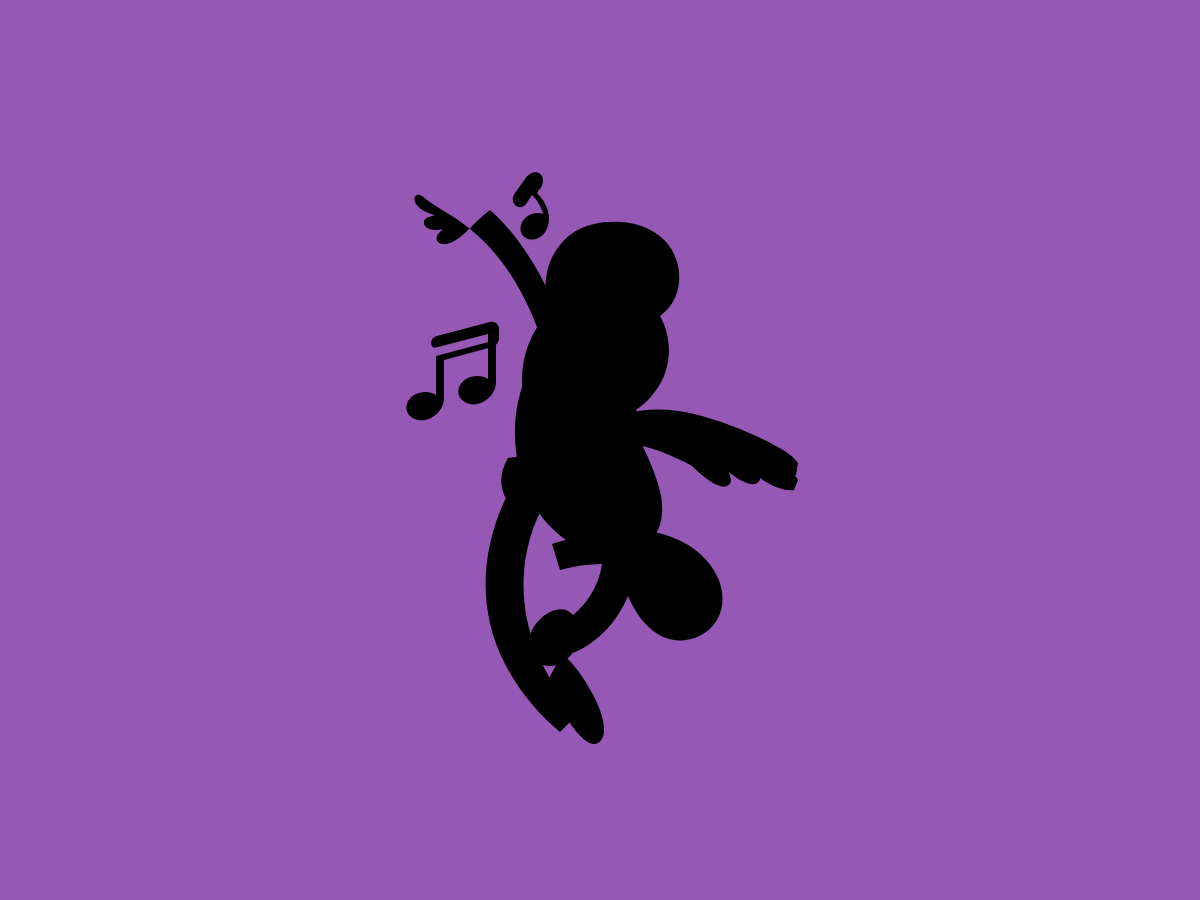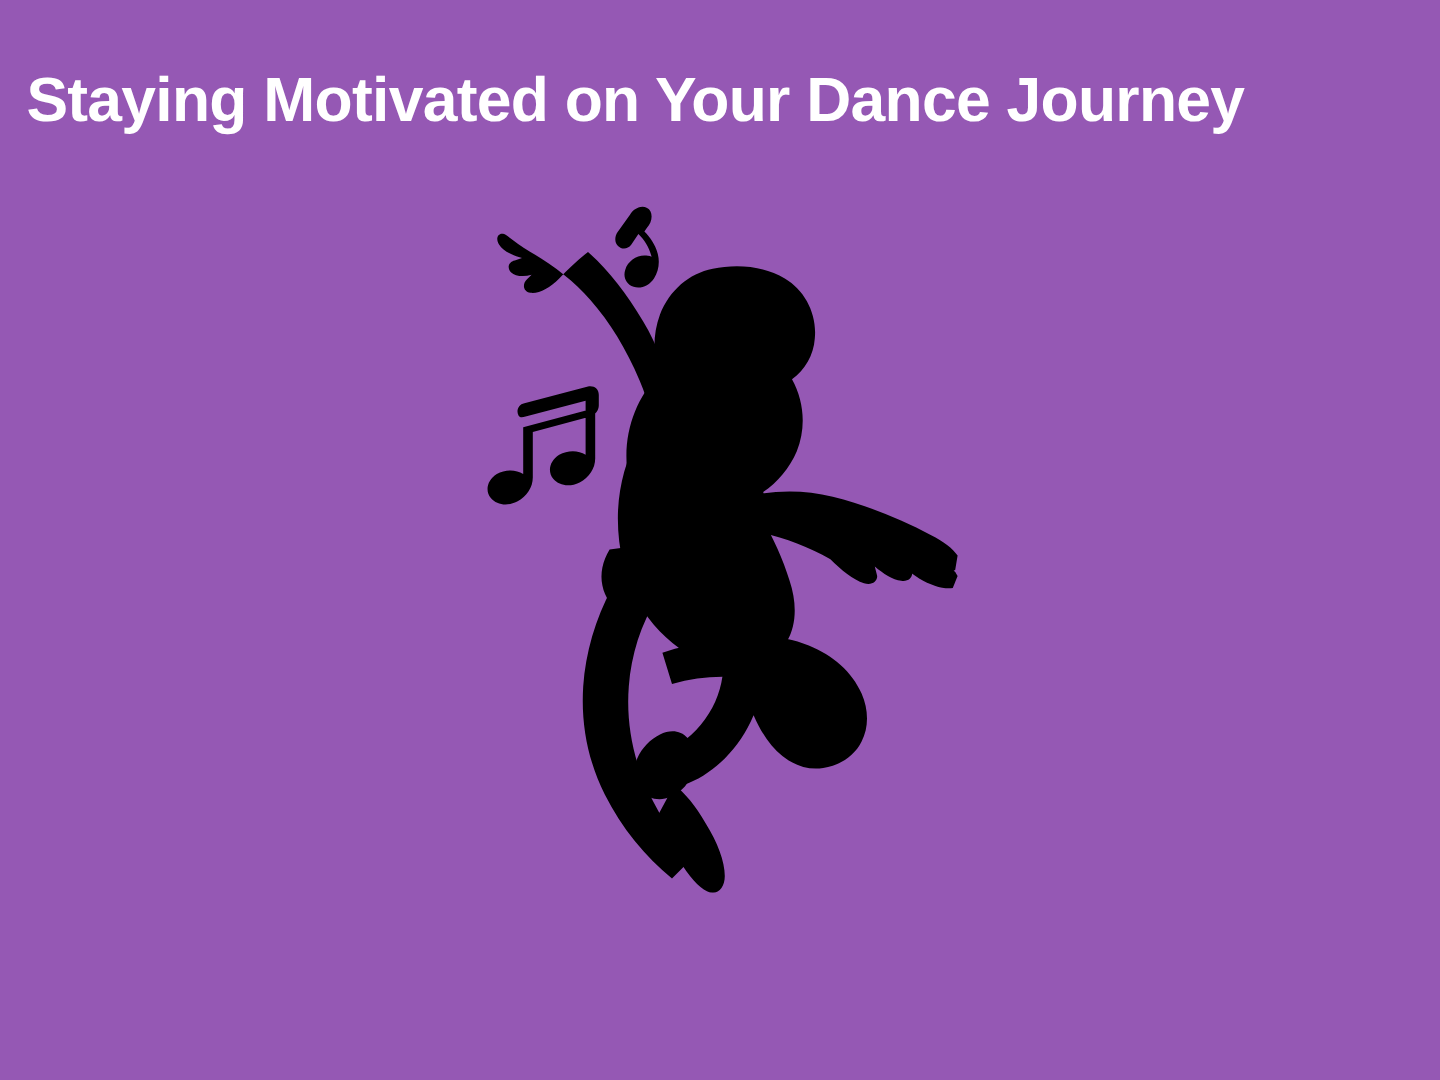--- a/index.html
+++ b/index.html
@@ -46,21 +46,20 @@
     display: block;
     width: 100%;
     height: 100%;
   }
 </style>
 </head>
 <body>
 
 <div id="banner">
 
-  <h1 id="banner-title">Staying Motivated on Your Dance Journey</h1>
 
   <div id="dancer-illustration">
     <svg viewBox="0 0 402 584" xmlns="http://www.w3.org/2000/svg" aria-hidden="true">
 
       <g fill="#000000">
 
         <path d="M24,36
                  C18,32 14,38 18,44
                  C21,49 29,53 37,55
                  L31,57

